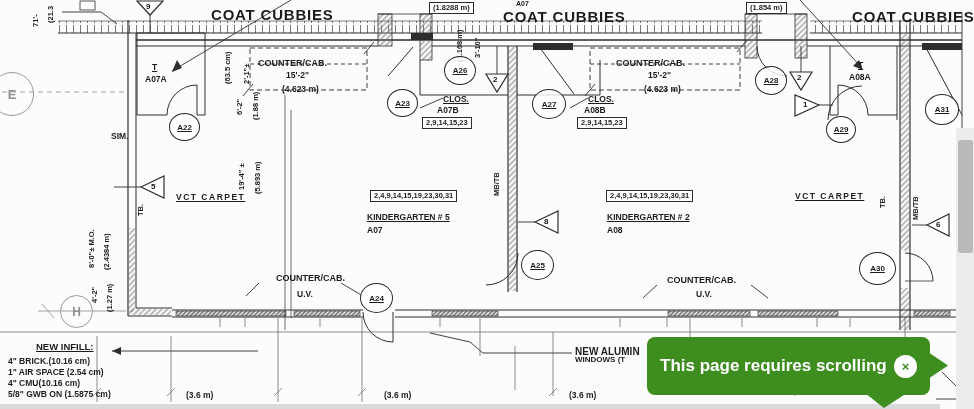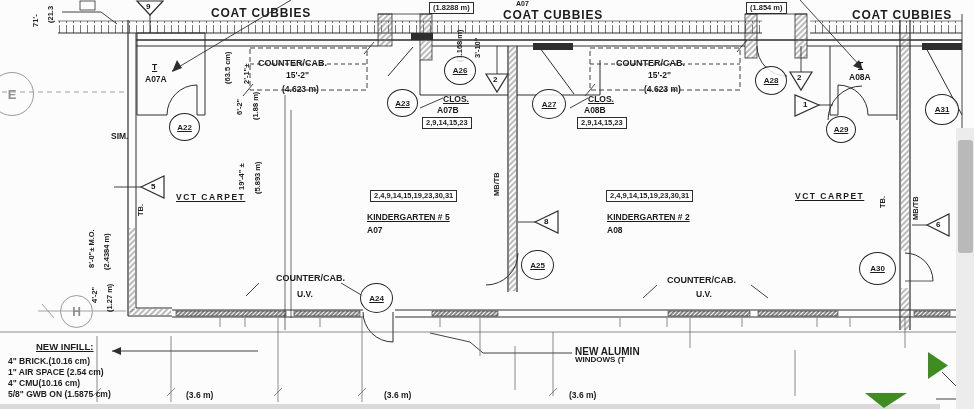--- a/index.html
+++ b/index.html
@@ -1,20 +1,20 @@
 <!DOCTYPE html>
 <html><head>
 <meta charset="utf-8">
 <style>
   html,body{margin:0;padding:0;background:#fff;}
   #stage{position:relative;width:974px;height:409px;background:#fcfcfc;overflow:hidden;
          font-family:"Liberation Sans",sans-serif;}
   svg{position:absolute;left:0;top:0;}
   .lbl{position:absolute;font:700 8.5px/1.1 "Liberation Sans",sans-serif;color:#1c1c1c;white-space:nowrap;}
-  .hdr{font-size:12px;letter-spacing:.8px;}
+  .hdr{font-size:15px;letter-spacing:.8px;}
   .ul{text-decoration:underline;}
   .v{transform:rotate(-90deg);transform-origin:0 0;font-size:7.5px;}
   .bx{border:1px solid #2c2c2c;background:rgba(255,255,255,.9);padding:1px 3px;font-size:7.5px;}
   .tag{position:absolute;border:1.4px solid #262626;border-radius:50%;display:flex;align-items:center;
        justify-content:center;font:700 8px "Liberation Sans",sans-serif;color:#1c1c1c;background:rgba(255,255,255,.82);text-decoration:underline;}
   .bubble{position:absolute;border:1.6px solid #9a9a9a;border-radius:50%;display:flex;align-items:center;
        justify-content:center;font:700 13px "Liberation Sans",sans-serif;color:#8f8f8f;background:transparent;}
   .kn{position:absolute;font:700 8px "Liberation Sans",sans-serif;color:#111;}
   .toast{position:absolute;left:647px;top:337px;width:283px;height:58px;background:#3E8E1F;border-radius:8px;
          display:flex;align-items:center;justify-content:space-between;padding:0 13px;box-sizing:border-box;z-index:5;}
@@ -299,16 +299,20 @@
   <span class="kn" style="left:151px;top:182px;">5</span>
   <span class="kn" style="left:544px;top:217px;">8</span>
   <span class="kn" style="left:936px;top:220px;">6</span>
 
   <div class="bottom-strip"></div>
 
   <div class="sb-track">
     <div class="sb-thumb"></div>
   </div>
 
+  <div class="toast">
+    <span class="toast-msg">This page requires scrolling</span>
+    <span class="toast-close">×</span>
+  </div>
   <div class="tail-r"></div>
   <div class="tail-b"></div>
 
 </div>
 
 </body></html>

